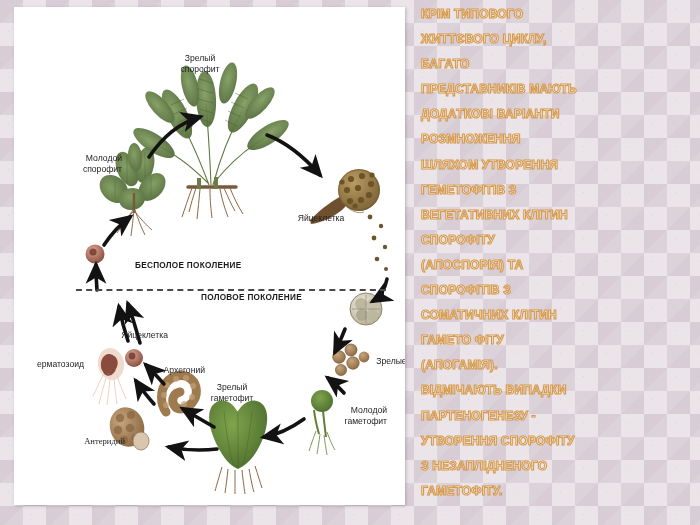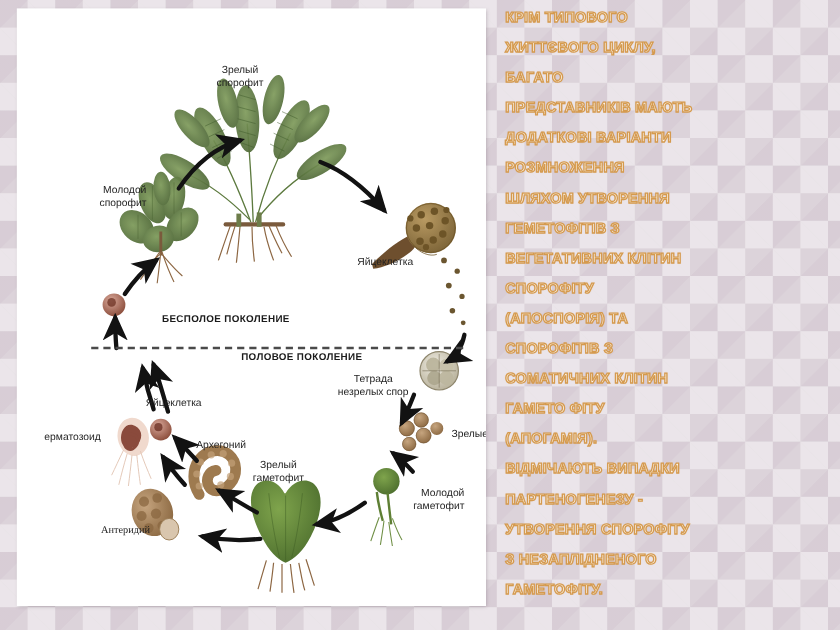--- a/index.html
+++ b/index.html
@@ -334,22 +334,20 @@
 
       <div class="lbl" style="left:150px;top:46px;width:72px;">Зрелый
 спорофит</div>
 
       <div class="lbl left" style="left:38px;top:146px;width:70px;">Молодой
 спорофит</div>
 
 
       <div class="lbl" style="left:277px;top:206px;width:60px;">Яйцеклетка</div>
 
-      <div class="lbl" style="left:253px;top:303px;width:88px;">Тетрада
-незрелых спор</div>
 
       <div class="lbl left" style="left:344px;top:349px;width:60px;">Зрелые сп</div>
 
       <div class="lbl left" style="left:307px;top:398px;width:66px;">Молодой
 гаметофит</div>
 
       <div class="lbl" style="left:182px;top:375px;width:72px;">Зрелый
 гаметофит</div>
 
       <div class="lbl left" style="left:45px;top:429px;width:66px;font-family:Liberation Serif, serif;">Антеридий</div>

